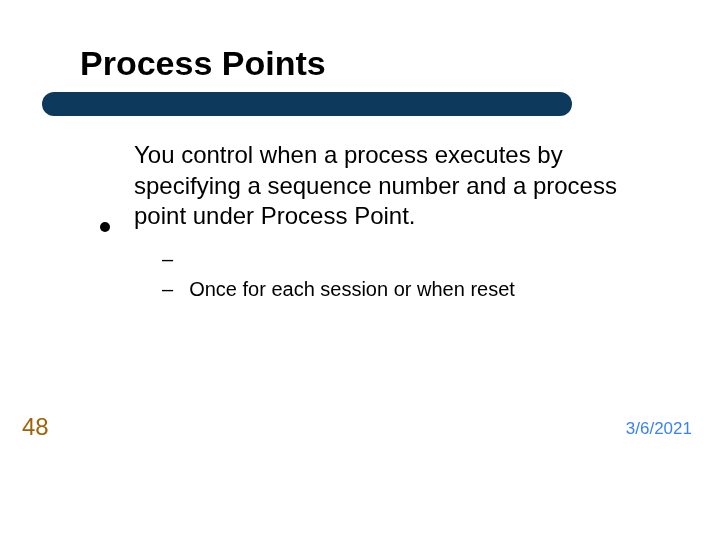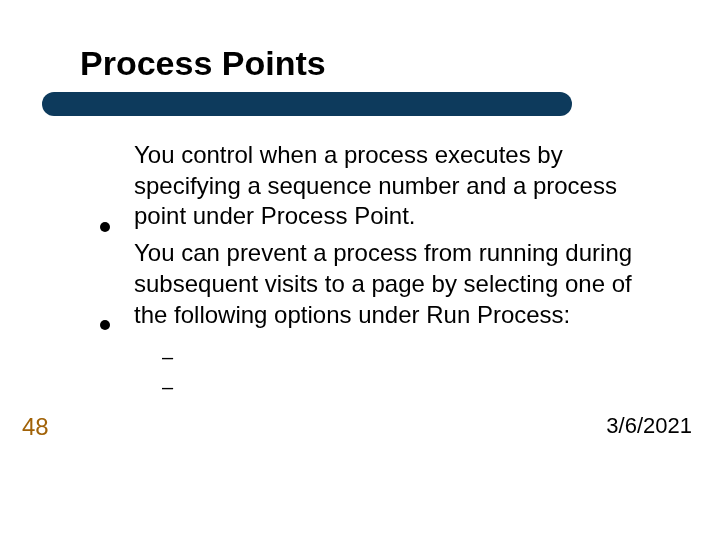--- a/index.html
+++ b/index.html
@@ -83,50 +83,47 @@
     left: 22px;
     bottom: 22px;
     font-size: 24px;
     color: #a16207;
     font-weight: normal;
   }
   .date {
     position: absolute;
     right: 28px;
     bottom: 24px;
-    font-size: 22px;
-    color: #000000;
+    font-size: 17px;
+    color: #3b82f6;
   }
 </style>
 </head>
 <body>
 
 <div class="slide">
 
   <div class="title">Process Points</div>
   <div class="underline"></div>
 
   <div class="body">
 
     <div class="bullet-row">
       <div class="disc"></div>
       <div class="bullet-text">You control when a process executes by specifying a sequence number and a process point under Process Point.</div>
     </div>
 
-    <div class="bullet-row">
-      <div class="disc"></div>
-      <div class="bullet-text">You can prevent a process from running during subsequent visits to a page by selecting one of the following options under Run Process:</div>
-    </div>
 
     <div class="subs">
       <div class="sub-row">
         <div class="dash">–</div>
       </div>
       <div class="sub-row">
         <div class="dash">–</div>
+        <div class="sub-text">Once for each session or when reset</div>
       </div>
     </div>
 
   </div>
 
   <div class="page-num">48</div>
   <div class="date">3/6/2021</div>
 
 </div>
 

